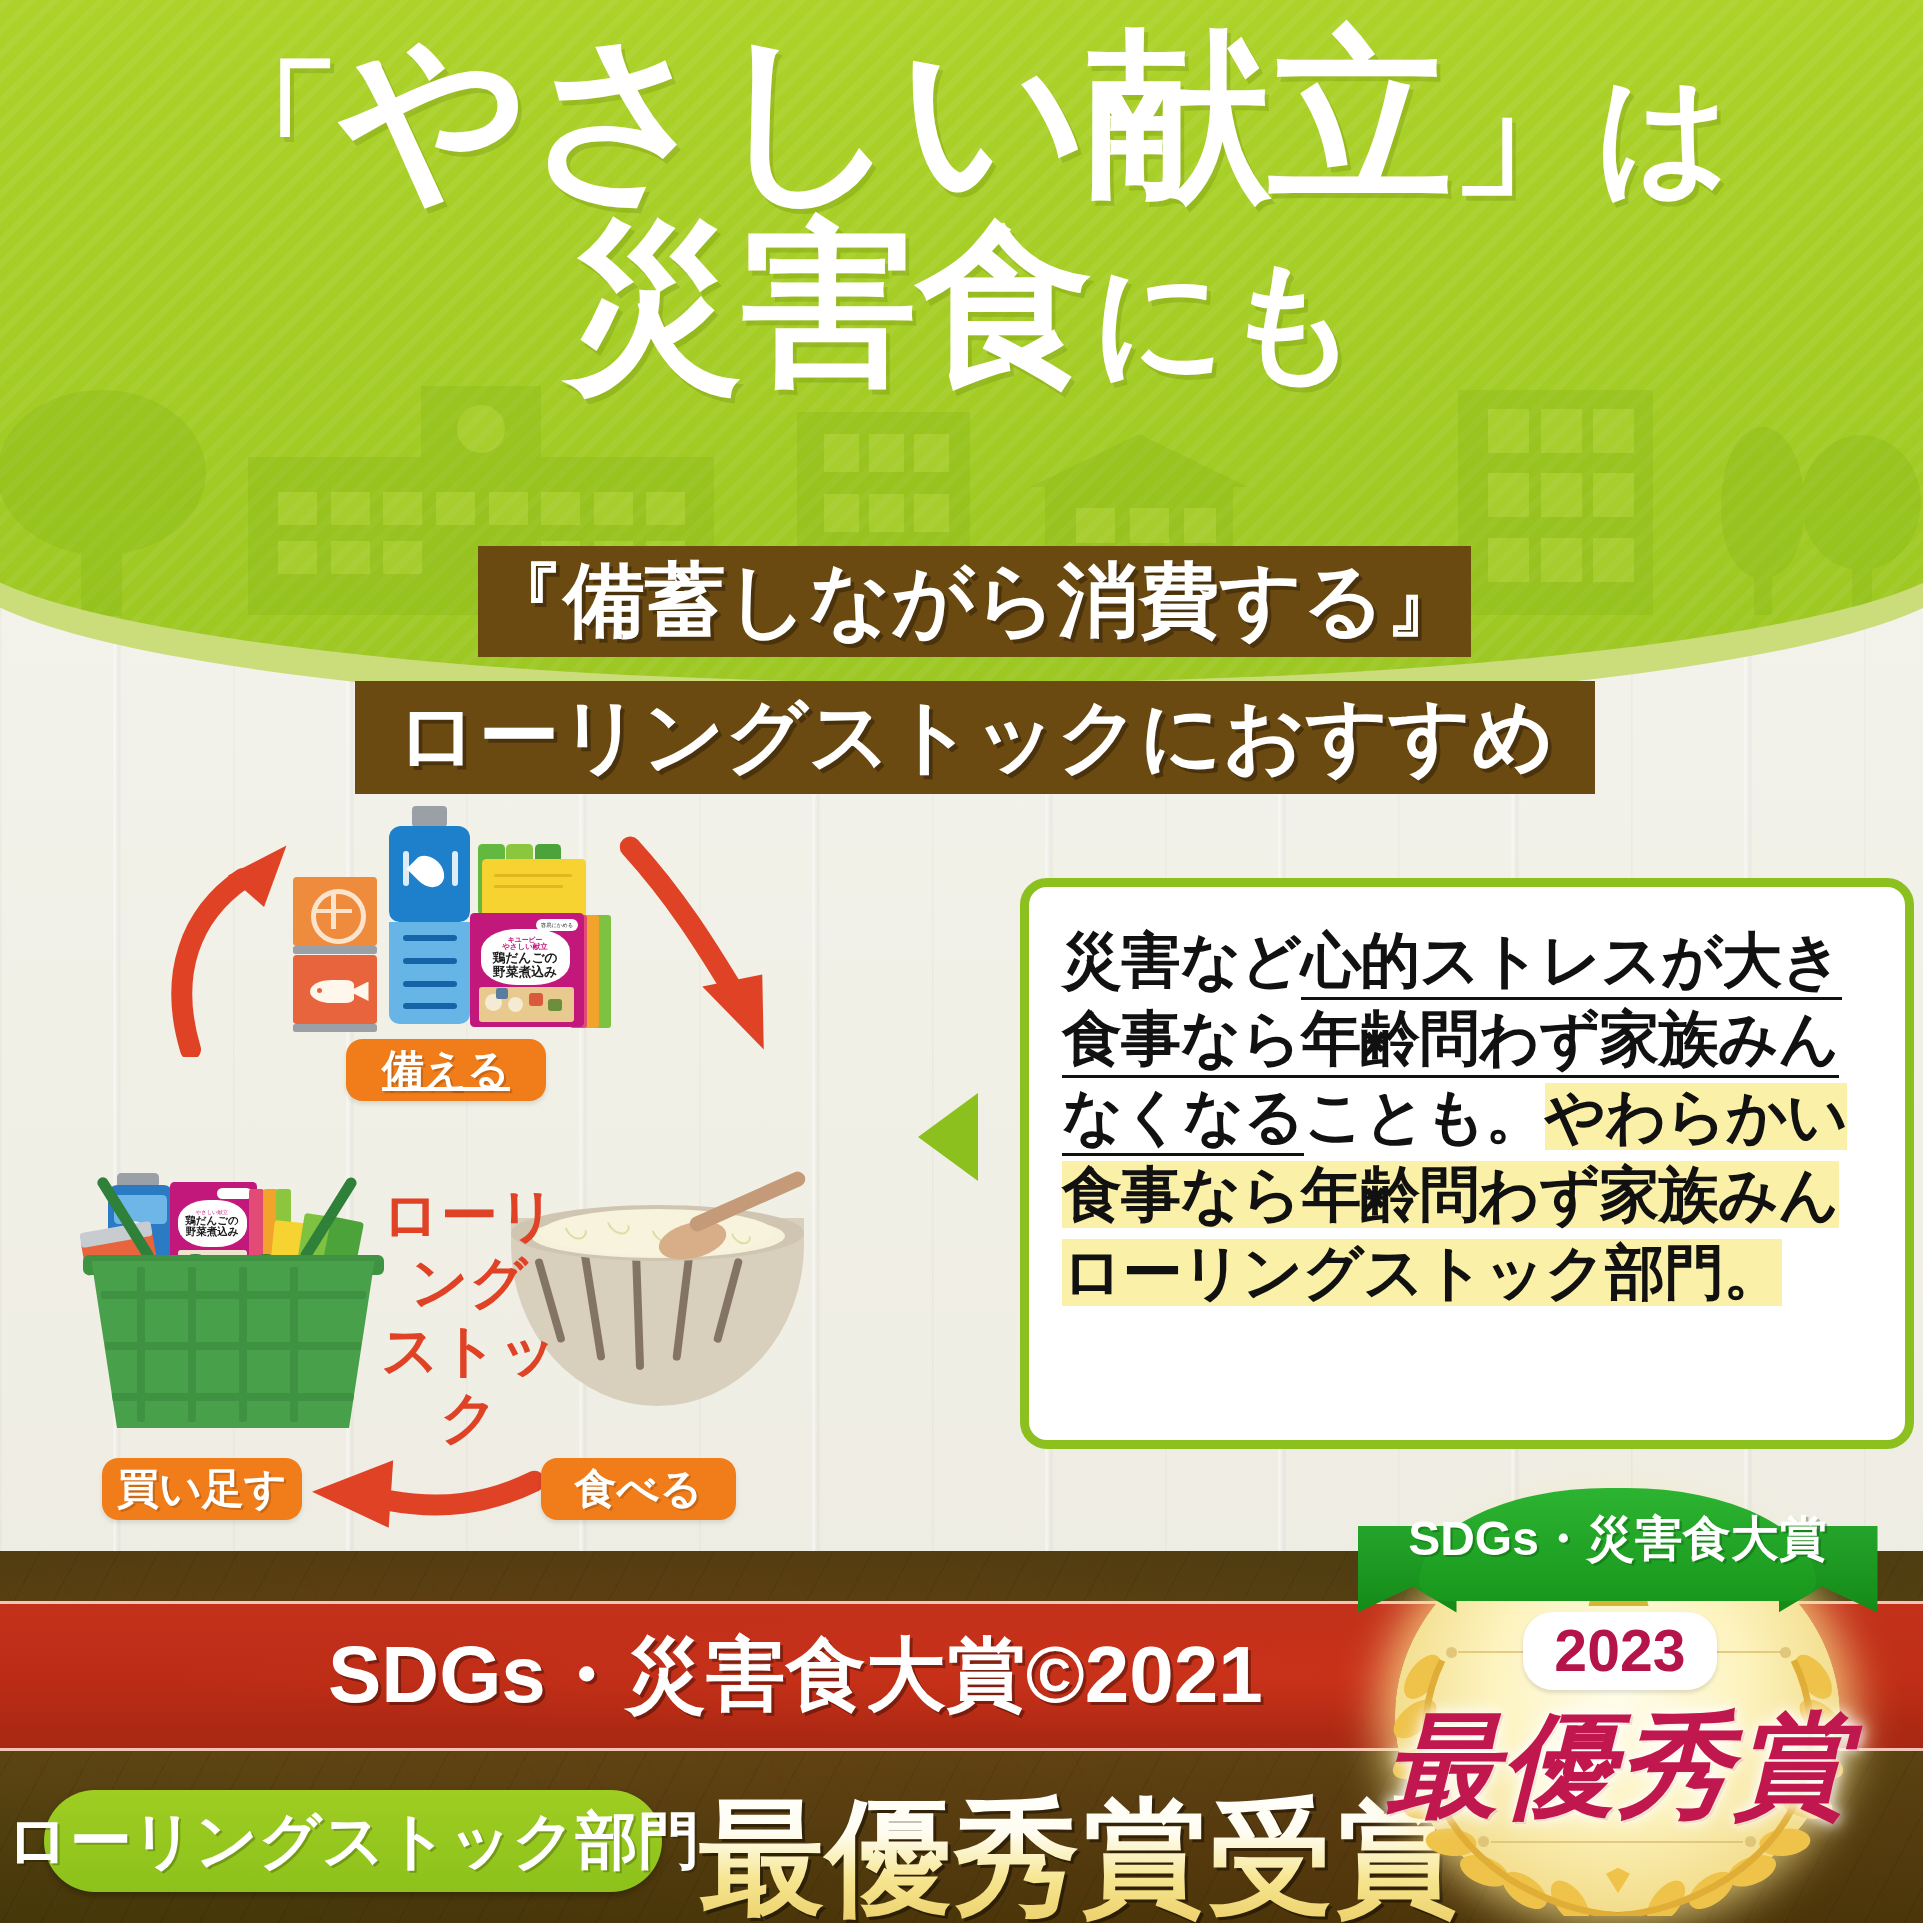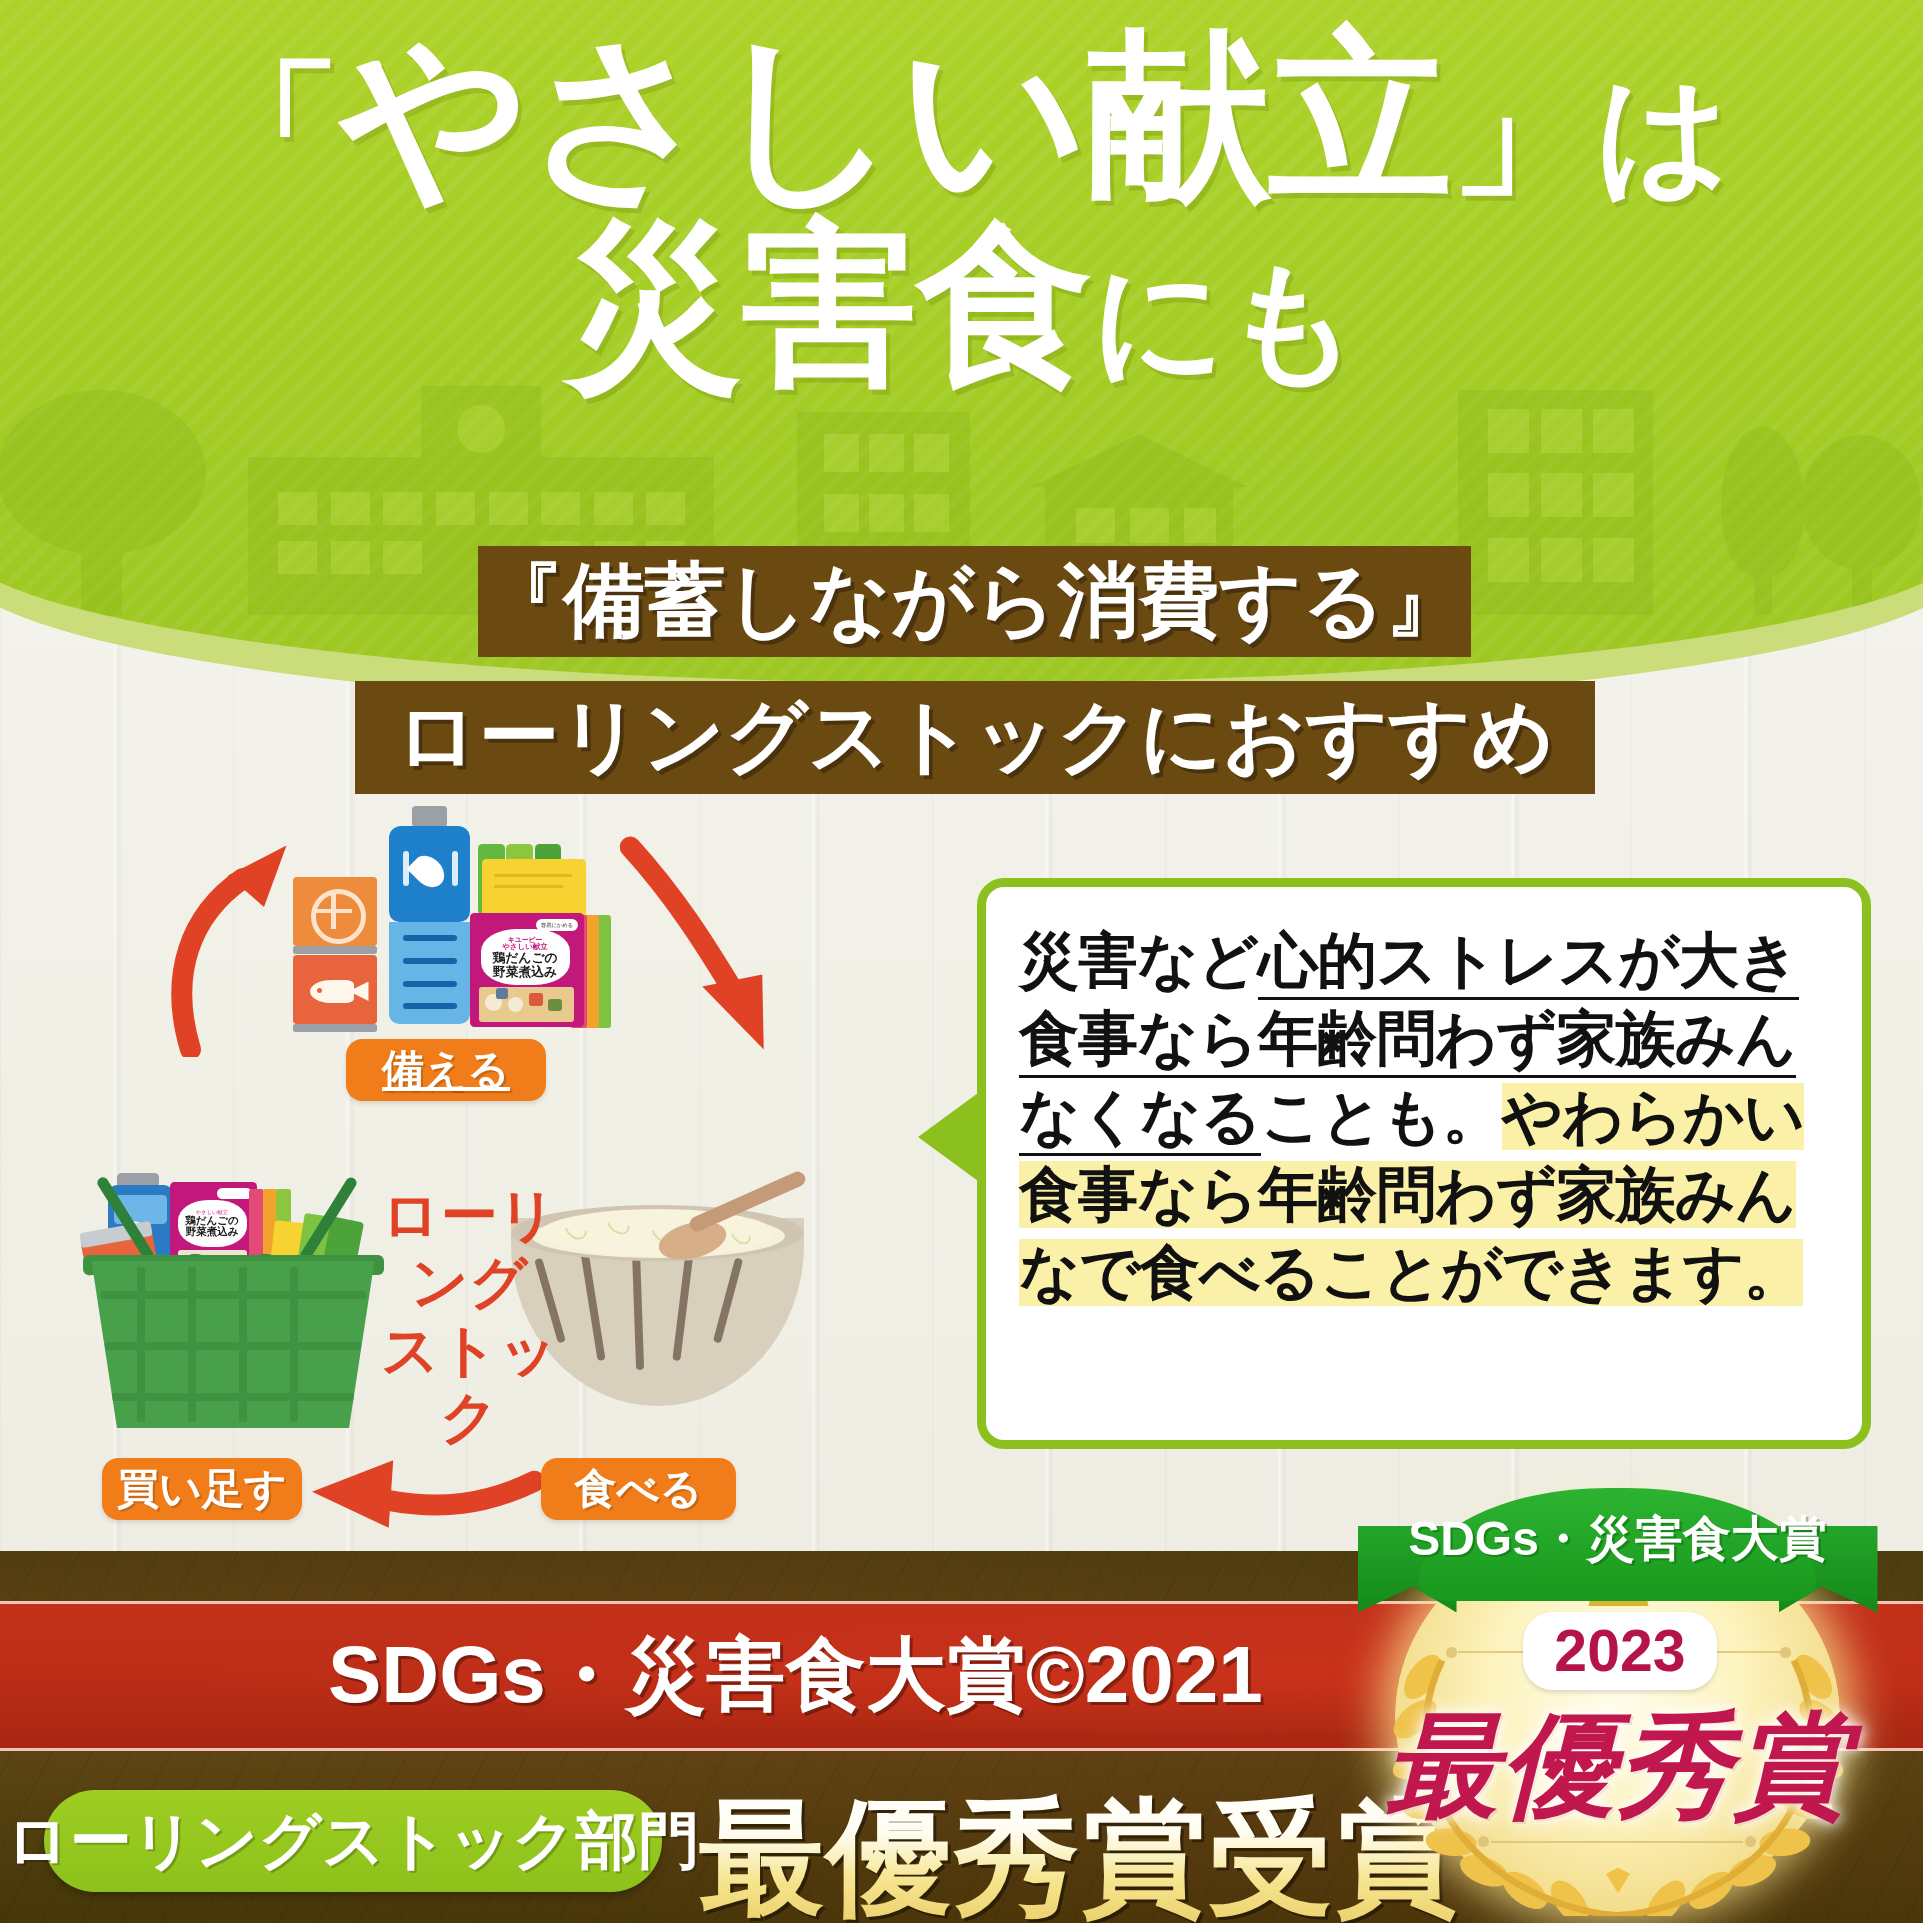--- a/index.html
+++ b/index.html
@@ -157,21 +157,21 @@
     position:absolute;left:147px;top:50px;width:69px;height:35px;
     background:#D7AE88;border-radius:50%;transform:rotate(-14deg);
   }
   .grain{position:absolute;border:2.3px solid #D8DFA4;border-top-color:transparent;border-left-color:transparent;border-radius:50%;transform:rotate(40deg);}
 
   
   .arrow{position:absolute;}
 
   
   .bubble{
-    position:absolute;left:977px;top:878px;width:894px;height:571px;
+    position:absolute;left:1020px;top:878px;width:894px;height:571px;
     background:#FFFFFF;border:9px solid #8CC01E;border-radius:27px;z-index:6;
     box-sizing:border-box;padding:35px 30px 22.5px 33px;
   }
   .bubble-tail{
     position:absolute;left:918px;top:1093px;width:0;height:0;z-index:7;
     border-top:44px solid transparent;
     border-bottom:44px solid transparent;
     border-right:60px solid #8CC01E;
   }
   .bline{
@@ -499,21 +499,21 @@
       <div>ストック</div>
     </div>
   </div>
 
   <div class="bubble-tail"></div>
   <div class="bubble">
     <div class="bline"><span>災害など</span><span class="u">心的ストレスが大き</span></div>
     <div class="bline"><span class="u">食事なら年齢問わず家族みん</span></div>
     <div class="bline"><span class="u">なくなる</span><span>ことも。</span><span class="hl">やわらかい</span></div>
     <div class="bline"><span class="hl">食事なら年齢問わず家族みん</span></div>
-    <div class="bline"><span class="hl">なで食べることができます。</span></div>
+    <div class="bline"><span class="hl">ローリングストック部門。</span></div>
   </div>
 
   <div class="bottombar">
     <div class="marble"></div>
     <div class="redband">
       <div class="redband-txt">SDGs・災害食大賞©2021</div>
     </div>
     <div class="greenpill">ローリングストック部門</div>
     <div class="goldtext">最優秀賞受賞</div>
   </div>

